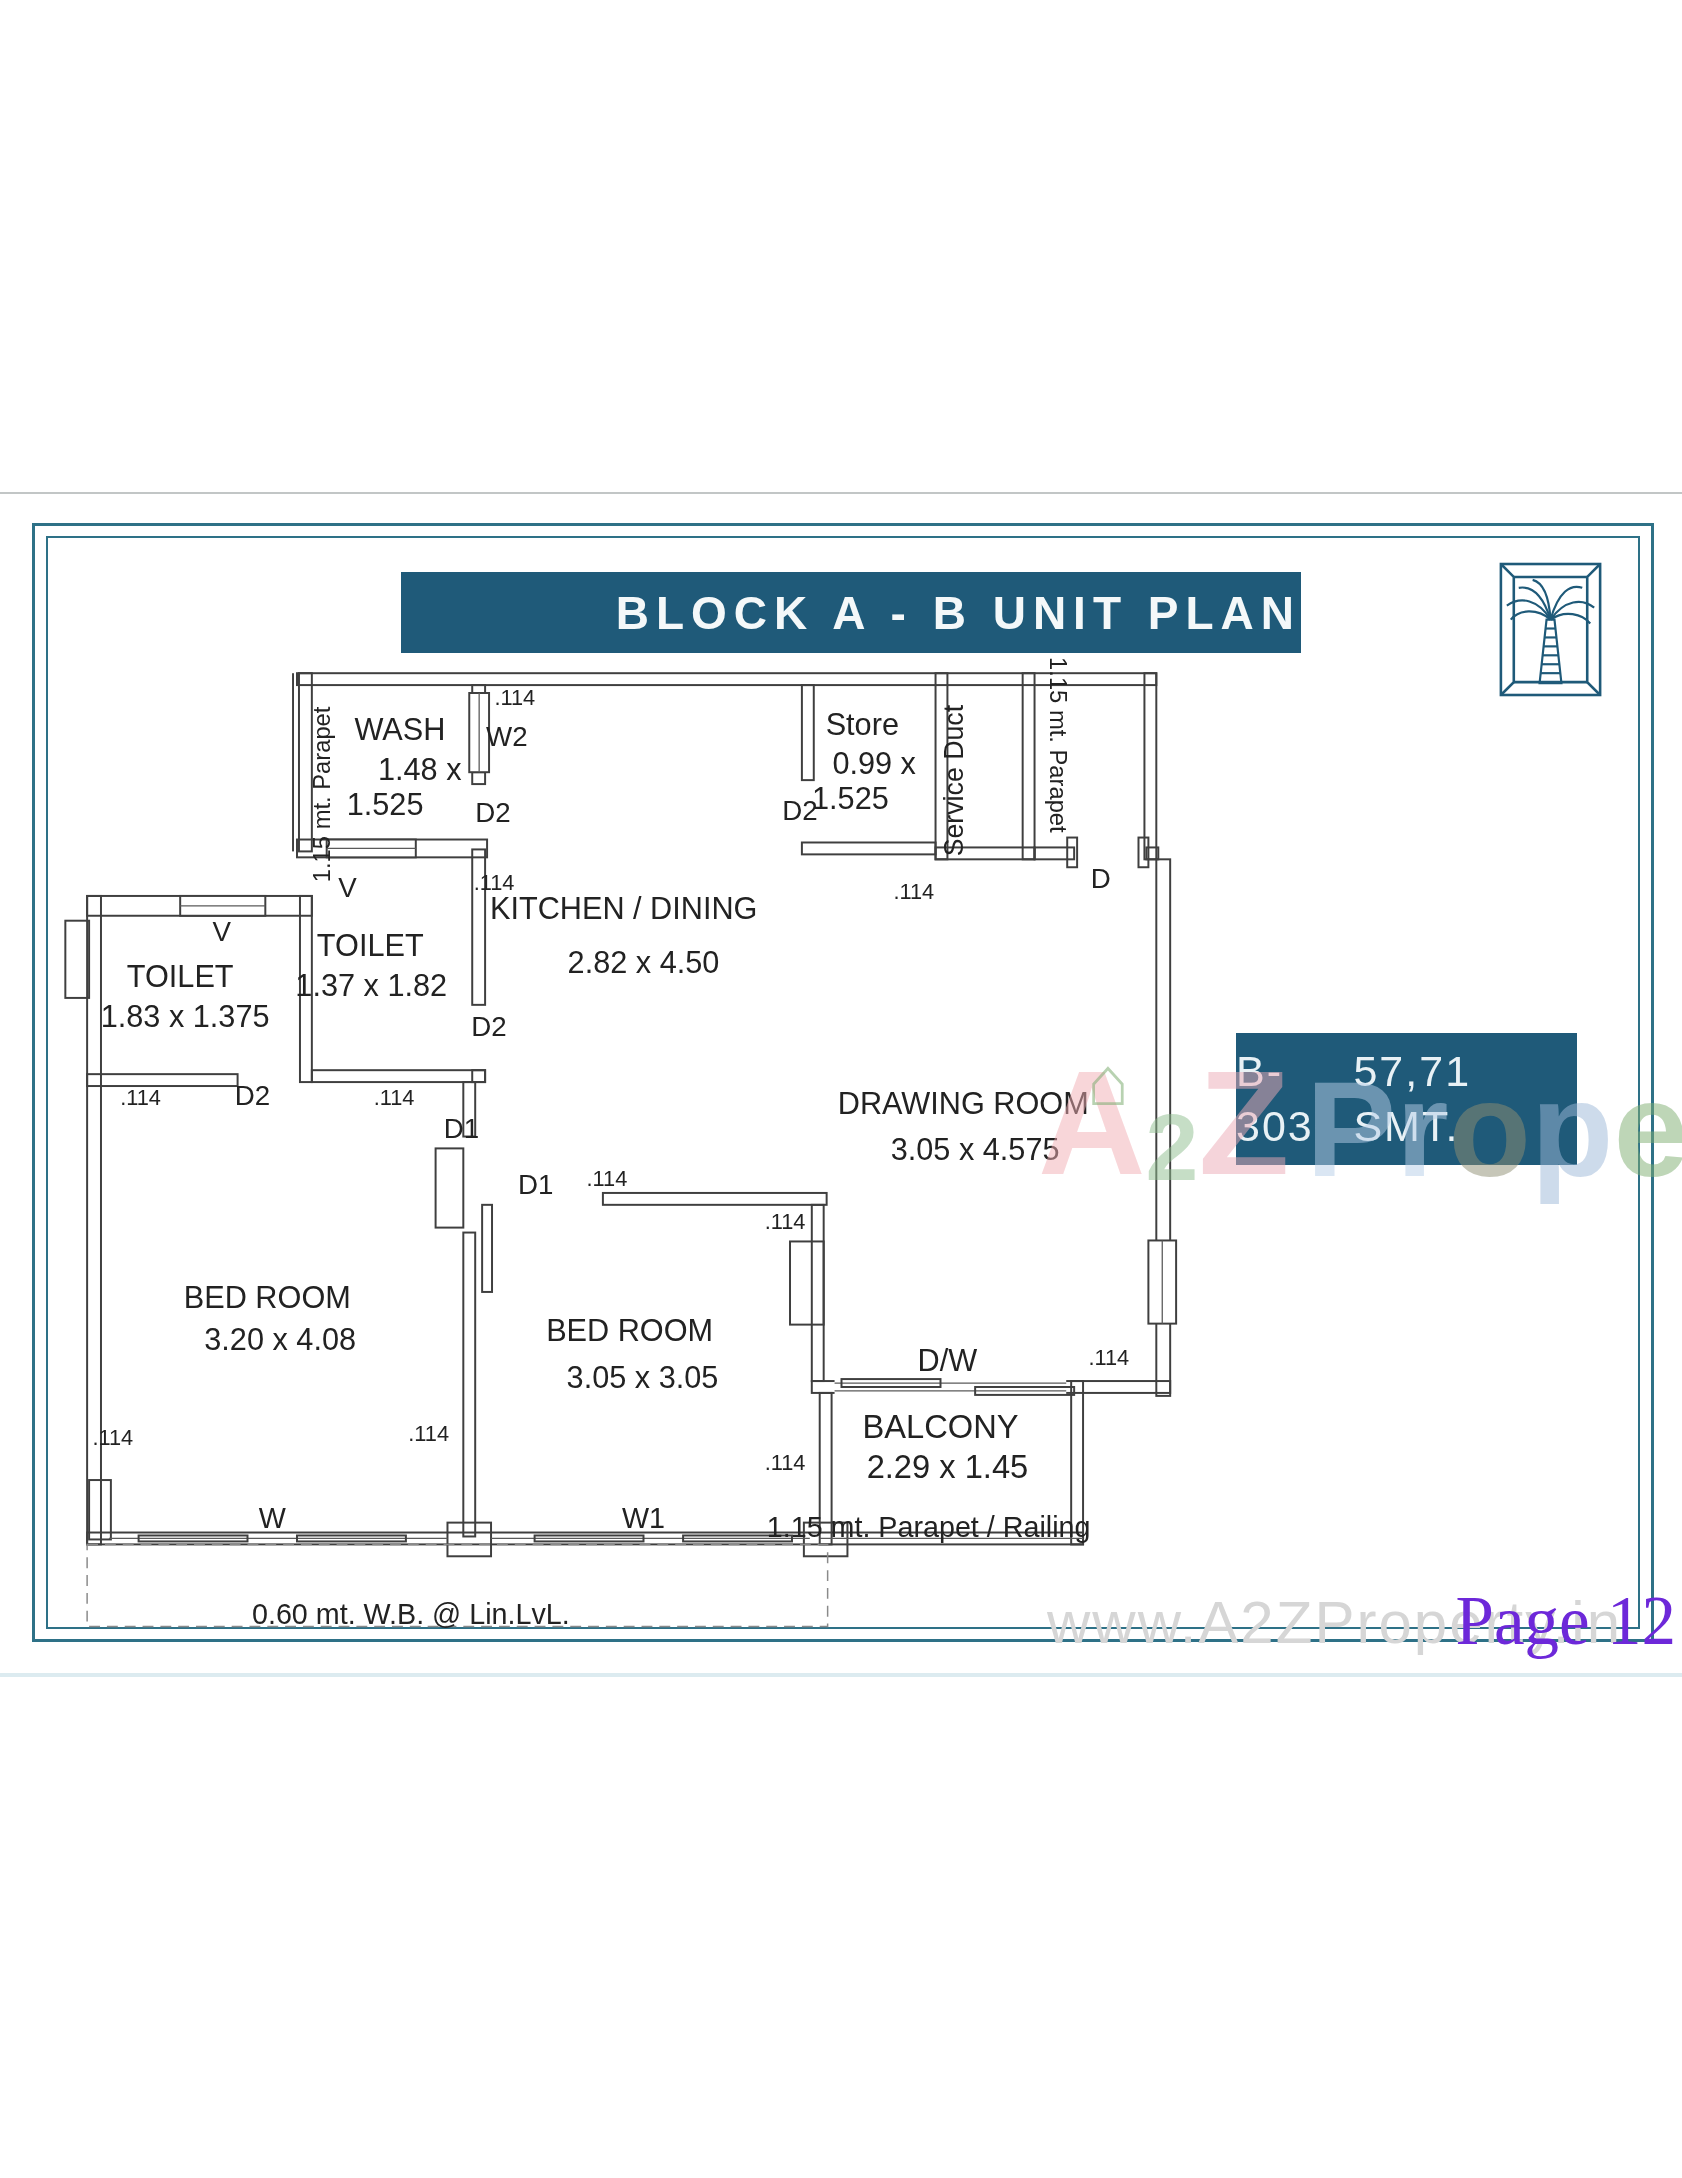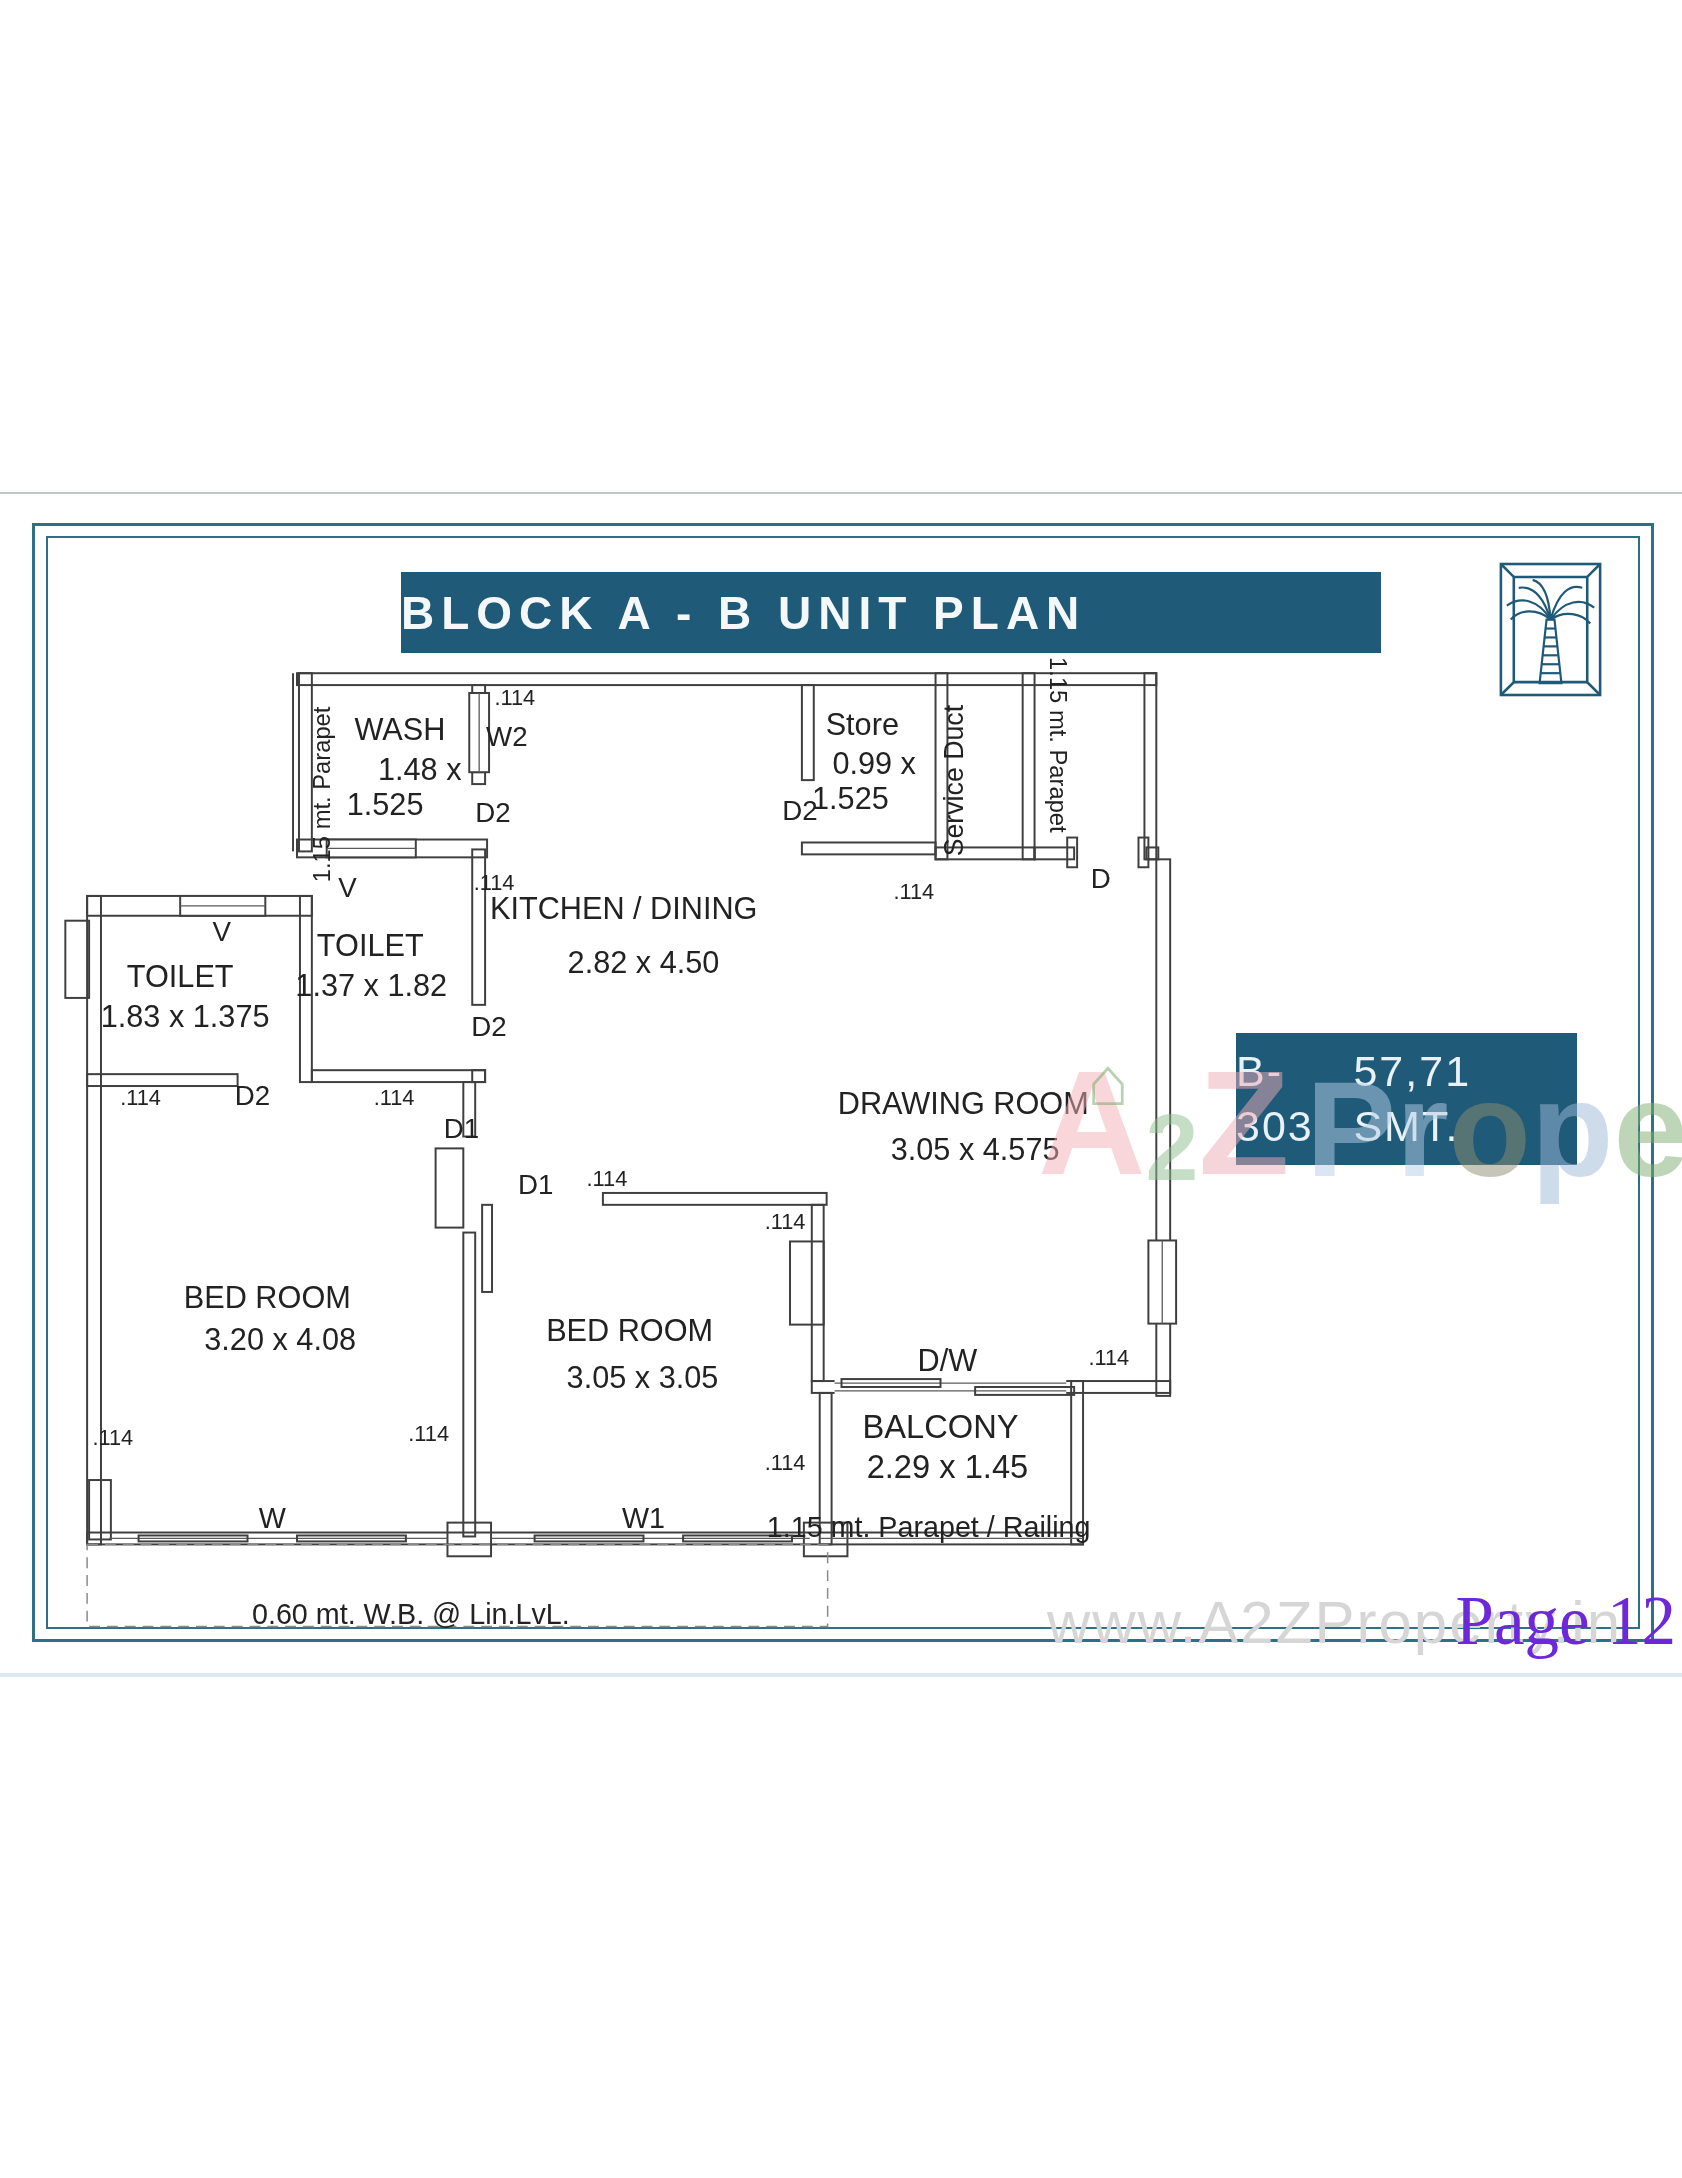--- a/index.html
+++ b/index.html
@@ -4,22 +4,22 @@
 <style>
   html,body{margin:0;padding:0;background:#ffffff;}
   .canvas{position:relative;width:1682px;height:2178px;background:#ffffff;overflow:hidden;
           font-family:"Liberation Sans",sans-serif;}
   .edge-line-top{position:absolute;left:0;top:492px;width:1682px;height:2px;background:#c2c6c6;}
   .edge-line-bottom{position:absolute;left:0;top:1673px;width:1682px;height:4px;background:#dcebf0;}
   .frame-outer{position:absolute;left:32px;top:523px;width:1622px;height:1119px;
                border:3px solid #2e7187;box-sizing:border-box;}
   .frame-inner{position:absolute;left:46px;top:536px;width:1594px;height:1093px;
                border:2px solid #2e7187;box-sizing:border-box;}
-  .banner{position:absolute;left:401px;top:572px;width:980px;height:81px;background:#1f5a79;
-          display:flex;align-items:center;justify-content:flex-start;}
+  .banner{position:absolute;left:401px;top:572px;width:900px;height:81px;background:#1f5a79;
+          display:flex;align-items:center;justify-content:flex-end;}
   .banner span{color:#f4f8f9;font-size:46px;font-weight:bold;letter-spacing:7px;}
   .badge{position:absolute;left:1236px;top:1033px;width:341px;height:132px;background:#1f5a79;
          display:flex;flex-direction:row;align-items:center;justify-content:center;z-index:6;}
   .badge div{color:#e8f1f5;font-size:43px;line-height:55px;letter-spacing:2px;}
   #plan-svg{position:absolute;left:0;top:0;z-index:4;}
   #plan-svg .wall{stroke:#3f3f3f;stroke-width:2;fill:none;}
   #plan-svg .wallfill{stroke:#3f3f3f;stroke-width:2;fill:#ffffff;}
   #plan-svg .thin{stroke:#5a5a5a;stroke-width:1.3;fill:none;}
   #plan-svg .dashed{stroke:#8a8a8a;stroke-width:1.5;fill:none;stroke-dasharray:11 7;}
   #plan-svg text{fill:#222222;font-family:"Liberation Sans",sans-serif;}

